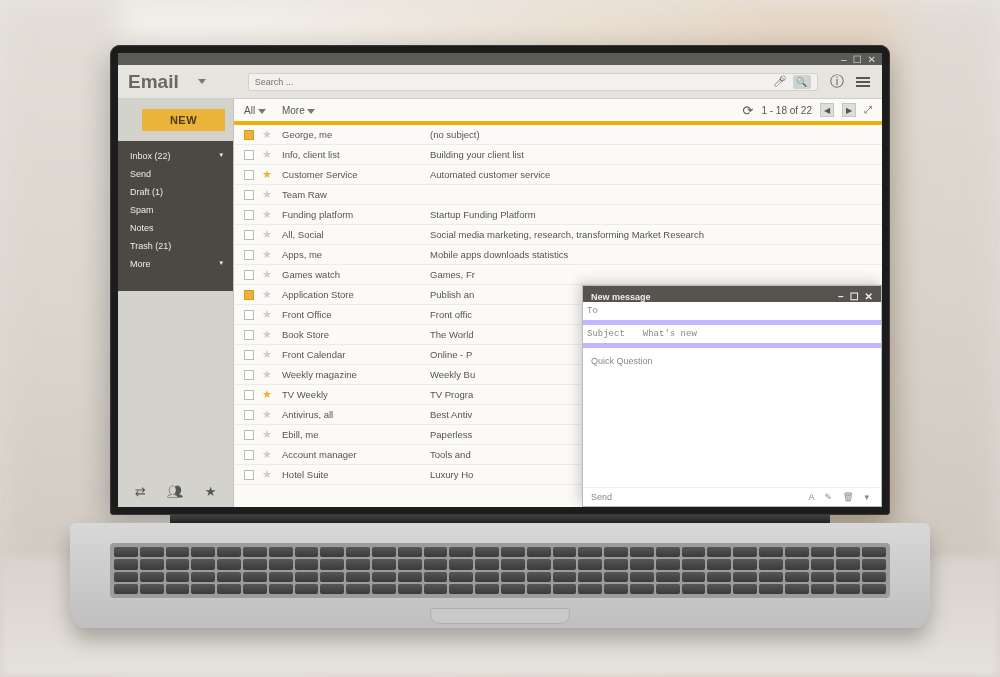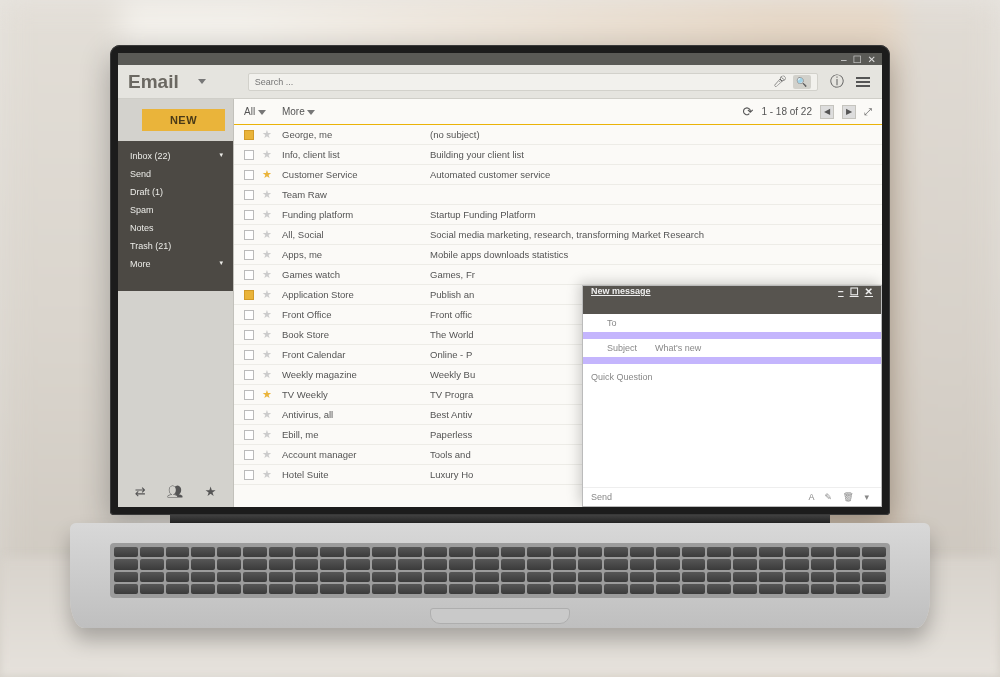--- a/index.html
+++ b/index.html
@@ -181,21 +181,21 @@
     display:flex; flex-direction:column;
     position:relative;
   }
   .content-toolbar {
     height:26px;
     display:flex; align-items:center;
     padding:0 10px;
     gap:16px;
     color:#555;
     font-size:10px;
-    border-bottom:1px solid #eab308;
+    border-bottom:4px solid #eab308;
   }
   .content-toolbar .right { margin-left:auto; display:flex;align-items:center;gap:8px;}
   .pag-btn {
     width:14px;height:14px;background:#ddd;border:1px solid #c5c4be;display:flex;align-items:center;justify-content:center;font-size:8px;
   }
   .mail-list { flex:1; overflow:hidden; }
   .mail-row {
     display:flex; align-items:center;
     height:20px;
     border-bottom:1px solid #edece7;
@@ -219,31 +219,30 @@
     right:0; bottom:0;
     width:300px; height:222px;
     background:#fff;
     border:1px solid #bbb;
     box-shadow:-3px -3px 12px rgba(0,0,0,.18);
     display:flex;flex-direction:column;
     font-size:9px;
   }
   .compose-header {
     background:#57544f;color:#eee;
-    height:28px;display:flex;align-items:flex-start;
+    height:16px;display:flex;align-items:flex-end;
     padding:0 8px;justify-content:space-between;
     font-weight:bold;
-    text-decoration:underline;
   }
   .compose-header .ctrls { display:flex;gap:6px;font-size:10px;}
   .compose-field {
-    border-bottom:7px solid #c4b5fd;
-    padding:4px 24px;
+    border-bottom:5px solid #c4b5fd;
+    padding:4px 4px;
     color:#888;
-    display:flex;gap:18px;
+    display:flex;gap:18px;font-family:Liberation Mono, monospace;
   }
   .compose-body { flex:1; padding:8px; color:#888;}
   .compose-footer {
     border-top:1px solid #eee;
     padding:4px 8px;
     display:flex;justify-content:space-between;align-items:center;
     color:#888;
   }
 </style>
 </head>

